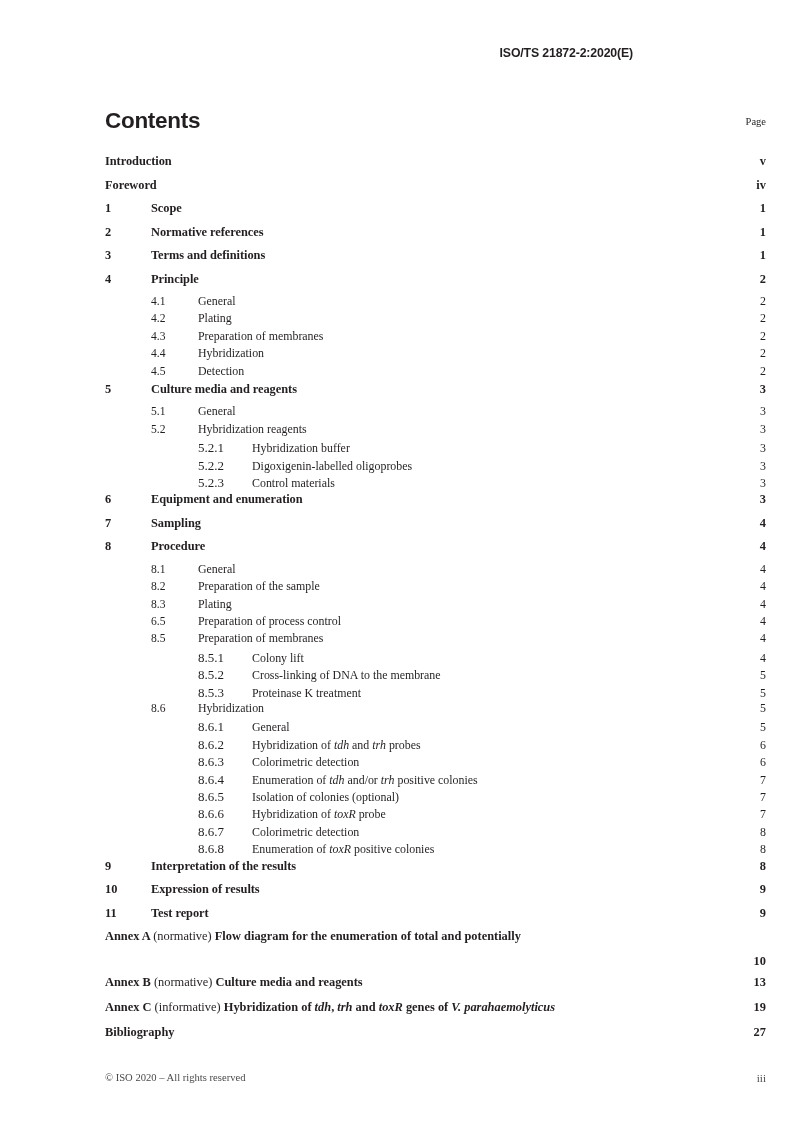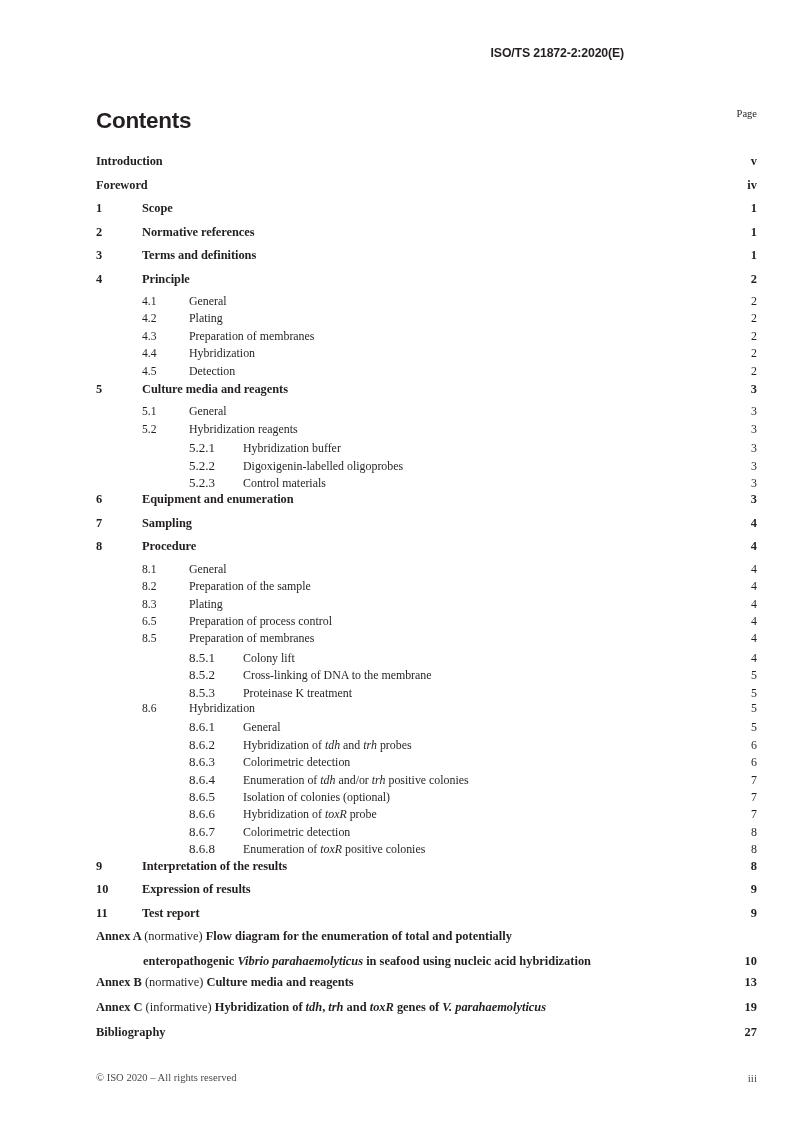--- a/index.html
+++ b/index.html
@@ -11,21 +11,21 @@
     width: 793px;
     height: 1122px;
     font-family: "Liberation Serif", serif;
     color: #231f20;
     position: relative;
     overflow: hidden;
   }
 
   .page {
     position: absolute;
-    left: 3px; top: 0;
+    left: 12px; top: 0;
     width: 661px;
     height: 1122px;
   }
 
   
   .doc-header {
     position: absolute;
     top: 46px;
     right: 40px;
     width: 713px;
@@ -37,21 +37,21 @@
     color: #231f20;
   }
 
   
   .title-row {
     position: absolute;
     top: 108px;
     left: 93px;
     width: 661px;
     display: flex;
-    align-items: flex-start;
+    align-items: center;
     justify-content: space-between;
   }
   .contents-title {
     font-family: "Liberation Sans", sans-serif;
     font-weight: bold;
     font-size: 22.5px;
     letter-spacing: -0.3px;
     color: #231f20;
   }
   .page-label {
@@ -426,21 +426,20 @@
         <span class="num lvl1">11</span>
         <span class="label b">Test report</span>
         <span class="leader"></span>
         <span class="pg b">9</span>
       </div>
       <div class="toc-row annex">
         <span class="annex-text">Annex A <span class="reg">(normative)</span> Flow diagram for the enumeration of total and potentially</span>
       </div>
       <div class="toc-row annex-wrap">
         <span style="flex: 0 0 auto; width: 47px;"></span>
-        <span class="annex-text">enteropathogenic <em>Vibrio parahaemolyticus</em> in seafood using nucleic acid hybridization</span>
         <span class="leader"></span>
         <span class="pg b">10</span>
       </div>
       <div class="toc-row annex">
         <span class="annex-text">Annex B <span class="reg">(normative)</span> Culture media and reagents</span>
         <span class="leader"></span>
         <span class="pg b">13</span>
       </div>
       <div class="toc-row annex">
         <span class="annex-text">Annex C <span class="reg">(informative)</span> Hybridization of <em>tdh</em>, <em>trh</em> and <em>toxR</em> genes of <em>V. parahaemolyticus</em></span>

